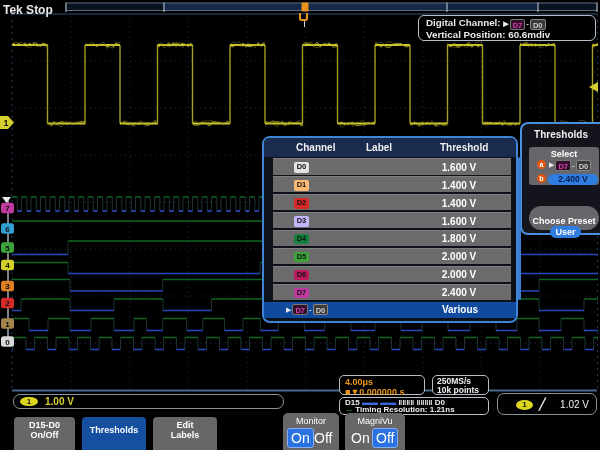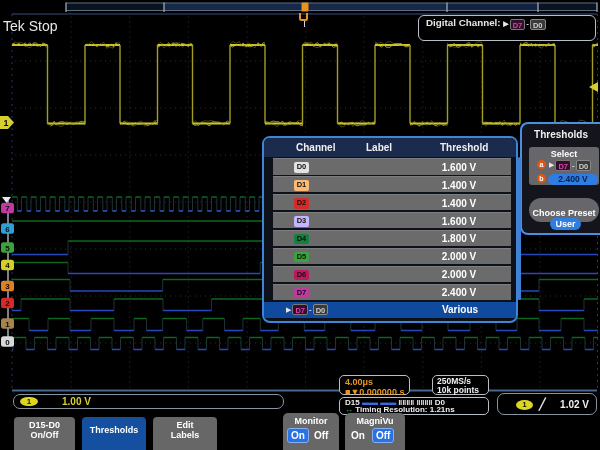--- a/index.html
+++ b/index.html
@@ -1,57 +1,57 @@
 <!DOCTYPE html>
 <html><head><meta charset="utf-8"><style>
 *{margin:0;padding:0;box-sizing:border-box;font-family:"Liberation Sans",sans-serif;}
 html,body{background:#000;}
 #scr{position:relative;width:600px;height:450px;background:#000;overflow:hidden;}
 .abs{position:absolute;}
-#tek{left:3px;top:18px;color:#e8e8e8;font-size:14px;font-weight:normal;}
+#tek{left:3px;top:3px;color:#e8e8e8;font-size:12px;font-weight:bold;}
 #dchbox{left:418px;top:15px;width:178px;height:26px;border:1.5px solid #b8bec6;border-radius:6px;background:#000;color:#e8e8e8;font-size:9.8px;font-weight:bold;padding:1px 0 0 7px;line-height:12px;}
 #popup{left:262px;top:136px;width:256px;height:187px;background:#0d1119;border:2.5px solid #3f85d6;border-radius:8px;padding-left:9px;}
 #phead{position:absolute;left:0px;top:0px;right:0px;height:18.5px;background:#1b2b4d;color:#f0f0f0;font-size:10px;font-weight:bold;border-radius:5px 5px 0 0;}
 #phead span{position:absolute;top:4px;}
 .trow{position:absolute;left:9px;width:238px;height:16.3px;background:#6b6b6b;border-top:1px solid #7e7e7e;}
 .chip{position:absolute;left:21px;top:3px;width:15px;height:10.5px;border-radius:2px;color:#111;font-size:7.5px;font-weight:bold;text-align:center;line-height:10.5px;}
 .tval{position:absolute;left:136px;top:2.5px;width:100px;text-align:center;color:#fff;font-size:10px;font-weight:bold;}
 #selrow{position:absolute;left:0px;right:0px;top:163.5px;height:16.5px;background:#104a9e;}
 #selrow .tval{position:absolute;left:146px;top:2.5px;width:100px;text-align:center;color:#fff;font-size:10px;font-weight:bold;}
 #selrow .gb{position:absolute;left:22px;top:2px;}
 #scrollbar{left:518px;top:157px;width:3px;height:143px;background:#3f7fd4;border-radius:2px;}
 #thpanel{left:520px;top:122px;width:80px;height:113px;background:#14141d;border:2.5px solid #4a90e2;border-right:none;border-radius:8px 0 0 8px;}
 #thpanel .title{position:absolute;top:5px;left:0;right:0;text-align:center;color:#f0f0f0;font-size:10px;font-weight:bold;}
 .gpanel{position:absolute;left:7px;right:1px;background:#67676b;border-radius:3px;color:#fff;}
 #selbox{top:23px;height:38px;}
 #selbox .lb{position:absolute;top:2px;left:0;right:0;text-align:center;font-size:9px;font-weight:bold;}
 .ab{position:absolute;left:8px;width:9px;height:9px;border-radius:50%;background:#e05510;color:#fff;font-size:7px;font-weight:bold;text-align:center;line-height:9px;}
 #bpill{position:absolute;left:19px;top:26.5px;width:50px;height:11px;border-radius:6px;background:#2f7de0;color:#0a1e4a;font-size:8.5px;font-weight:bold;text-align:center;line-height:11px;}
-#chbox{top:74px;height:24px;border-radius:12px;}
+#chbox{top:82px;height:24px;border-radius:12px;}
 #chbox .lb{position:absolute;top:10px;left:0;right:0;text-align:center;font-size:9px;font-weight:bold;}
 #userpill{position:absolute;left:21px;top:20px;width:31px;height:12px;border-radius:7px;background:#2f7de0;color:#fff;font-size:9px;font-weight:bold;text-align:center;line-height:12px;}
 .gb{display:inline-flex;align-items:center;height:12px;}
 .gflag{color:#e8e8e8;font-size:7px;margin-right:1px;}
 .gchip{height:11px;border-radius:2px;font-size:7.5px;font-weight:bold;padding:0 2px;line-height:11px;}
 .gm{background:#30102a;color:#e040b0;border:1px solid #777;}
 .gd{background:#3a3a3a;color:#cfcfcf;border:1px solid #888;}
 .gdash{color:#ddd;font-size:8px;margin:0 1px;font-weight:bold;}
 #ch1read{left:13px;top:393.5px;width:271px;height:15px;border:1px solid #8a949e;border-radius:7px;background:#000;}
 #ch1read .oval{position:absolute;left:6px;top:2px;width:18px;height:9.5px;background:#ddd620;border-radius:50%;color:#111;font-size:8px;font-weight:bold;text-align:center;line-height:9.5px;}
-#ch1read .v{position:absolute;left:31px;top:1.5px;color:#d6cf30;font-size:10px;font-weight:bold;margin-left:17px;}
+#ch1read .v{position:absolute;left:31px;top:1.5px;color:#d6cf30;font-size:10px;font-weight:bold;}
 #trigread{left:497px;top:393px;width:100px;height:22px;border:1px solid #8a949e;border-radius:7px;background:#000;}
 #trigread .oval{position:absolute;left:18px;top:5.5px;width:17px;height:10px;background:#ddd620;border-radius:50%;color:#111;font-size:8px;font-weight:bold;text-align:center;line-height:9.5px;}
 #trigread .slope{position:absolute;left:41px;top:3.5px;color:#e8e8e8;font-size:11px;font-weight:bold;}
-#trigread .v{position:absolute;right:7px;top:5px;color:#f0f0f0;font-size:10px;font-weight:bold;margin-left:20px;}
-#tbox1{left:339px;top:374.5px;width:71px;height:20px;border:1.5px solid #b8bec6;border-radius:5px;background:#000;color:#e8971e;font-size:9px;font-weight:bold;padding:0 0 0 5px;line-height:10px;}
+#trigread .v{position:absolute;right:7px;top:5px;color:#f0f0f0;font-size:10px;font-weight:normal;margin-left:20px;}
+#tbox1{left:339px;top:374.5px;width:86px;height:20px;border:1.5px solid #b8bec6;border-radius:5px;background:#000;color:#e8971e;font-size:9px;font-weight:bold;padding:0 0 0 5px;line-height:10px;}
 #tbox2{left:432px;top:374.5px;width:57px;height:20px;border:1.5px solid #b8bec6;border-radius:5px;background:#000;color:#f0f0f0;font-size:8.5px;font-weight:bold;padding:0 0 0 4px;line-height:9.5px;}
 #tbox3{left:339px;top:396.5px;width:150px;height:18px;border:1.5px solid #b8bec6;border-radius:5px;background:#000;color:#f0f0f0;font-size:8px;font-weight:bold;padding:0 0 0 5px;line-height:7.8px;}
 .btn{position:absolute;top:417px;height:36px;background:#676767;border-radius:4px;color:#fff;font-size:9px;font-weight:bold;text-align:center;}
-.menu{position:absolute;top:413px;bottom:0;background:#676767;border-radius:5px 5px 0 0;color:#fff;font-size:9px;font-weight:bold;text-align:center;}
-.opt{position:absolute;top:15px;font-size:10px;}
+.menu{position:absolute;top:413px;bottom:0;background:#676767;border-radius:5px 5px 0 0;color:#fff;font-size:9px;font-weight:normal;text-align:center;}
+.opt{position:absolute;top:15px;font-size:14px;}
 .optsel{background:#2a72e2;border:1px solid #86aef0;border-radius:3px;padding:1px 3px;}
 </style></head>
 <body>
 <div id="scr">
 <svg width="600" height="450" viewBox="0 0 600 450">
       <path d="M70.6 17.0h1.2M70.6 22.0h1.2M70.6 27.0h1.2M70.6 32.0h1.2M70.6 37.0h1.2M70.6 42.0h1.2M70.6 47.0h1.2M70.6 52.0h1.2M70.6 57.0h1.2M70.6 62.0h1.2M70.6 67.0h1.2M70.6 72.0h1.2M70.6 77.0h1.2M70.6 82.0h1.2M70.6 87.0h1.2M70.6 92.0h1.2M70.6 97.0h1.2M70.6 102.0h1.2M70.6 107.0h1.2M70.6 112.0h1.2M70.6 117.0h1.2M70.6 122.0h1.2M70.6 127.0h1.2M70.6 132.0h1.2M70.6 137.0h1.2M70.6 142.0h1.2M70.6 147.0h1.2M70.6 152.0h1.2M70.6 157.0h1.2M70.6 162.0h1.2M70.6 167.0h1.2M70.6 172.0h1.2M70.6 177.0h1.2M70.6 182.0h1.2M70.6 187.0h1.2M70.6 192.0h1.2M70.6 197.0h1.2M70.6 202.0h1.2M70.6 207.0h1.2M70.6 212.0h1.2M70.6 217.0h1.2M70.6 222.0h1.2M70.6 227.0h1.2M70.6 232.0h1.2M70.6 237.0h1.2M70.6 242.0h1.2M70.6 247.0h1.2M70.6 252.0h1.2M70.6 257.0h1.2M70.6 262.0h1.2M70.6 267.0h1.2M70.6 272.0h1.2M70.6 277.0h1.2M70.6 282.0h1.2M70.6 287.0h1.2M70.6 292.0h1.2M70.6 297.0h1.2M70.6 302.0h1.2M70.6 307.0h1.2M70.6 312.0h1.2M70.6 317.0h1.2M70.6 322.0h1.2M70.6 327.0h1.2M70.6 332.0h1.2M70.6 337.0h1.2M70.6 342.0h1.2M70.6 347.0h1.2M70.6 352.0h1.2M70.6 357.0h1.2M70.6 362.0h1.2M70.6 367.0h1.2M70.6 372.0h1.2M70.6 377.0h1.2M70.6 382.0h1.2M70.6 387.0h1.2M129.2 17.0h1.2M129.2 22.0h1.2M129.2 27.0h1.2M129.2 32.0h1.2M129.2 37.0h1.2M129.2 42.0h1.2M129.2 47.0h1.2M129.2 52.0h1.2M129.2 57.0h1.2M129.2 62.0h1.2M129.2 67.0h1.2M129.2 72.0h1.2M129.2 77.0h1.2M129.2 82.0h1.2M129.2 87.0h1.2M129.2 92.0h1.2M129.2 97.0h1.2M129.2 102.0h1.2M129.2 107.0h1.2M129.2 112.0h1.2M129.2 117.0h1.2M129.2 122.0h1.2M129.2 127.0h1.2M129.2 132.0h1.2M129.2 137.0h1.2M129.2 142.0h1.2M129.2 147.0h1.2M129.2 152.0h1.2M129.2 157.0h1.2M129.2 162.0h1.2M129.2 167.0h1.2M129.2 172.0h1.2M129.2 177.0h1.2M129.2 182.0h1.2M129.2 187.0h1.2M129.2 192.0h1.2M129.2 197.0h1.2M129.2 202.0h1.2M129.2 207.0h1.2M129.2 212.0h1.2M129.2 217.0h1.2M129.2 222.0h1.2M129.2 227.0h1.2M129.2 232.0h1.2M129.2 237.0h1.2M129.2 242.0h1.2M129.2 247.0h1.2M129.2 252.0h1.2M129.2 257.0h1.2M129.2 262.0h1.2M129.2 267.0h1.2M129.2 272.0h1.2M129.2 277.0h1.2M129.2 282.0h1.2M129.2 287.0h1.2M129.2 292.0h1.2M129.2 297.0h1.2M129.2 302.0h1.2M129.2 307.0h1.2M129.2 312.0h1.2M129.2 317.0h1.2M129.2 322.0h1.2M129.2 327.0h1.2M129.2 332.0h1.2M129.2 337.0h1.2M129.2 342.0h1.2M129.2 347.0h1.2M129.2 352.0h1.2M129.2 357.0h1.2M129.2 362.0h1.2M129.2 367.0h1.2M129.2 372.0h1.2M129.2 377.0h1.2M129.2 382.0h1.2M129.2 387.0h1.2M187.8 17.0h1.2M187.8 22.0h1.2M187.8 27.0h1.2M187.8 32.0h1.2M187.8 37.0h1.2M187.8 42.0h1.2M187.8 47.0h1.2M187.8 52.0h1.2M187.8 57.0h1.2M187.8 62.0h1.2M187.8 67.0h1.2M187.8 72.0h1.2M187.8 77.0h1.2M187.8 82.0h1.2M187.8 87.0h1.2M187.8 92.0h1.2M187.8 97.0h1.2M187.8 102.0h1.2M187.8 107.0h1.2M187.8 112.0h1.2M187.8 117.0h1.2M187.8 122.0h1.2M187.8 127.0h1.2M187.8 132.0h1.2M187.8 137.0h1.2M187.8 142.0h1.2M187.8 147.0h1.2M187.8 152.0h1.2M187.8 157.0h1.2M187.8 162.0h1.2M187.8 167.0h1.2M187.8 172.0h1.2M187.8 177.0h1.2M187.8 182.0h1.2M187.8 187.0h1.2M187.8 192.0h1.2M187.8 197.0h1.2M187.8 202.0h1.2M187.8 207.0h1.2M187.8 212.0h1.2M187.8 217.0h1.2M187.8 222.0h1.2M187.8 227.0h1.2M187.8 232.0h1.2M187.8 237.0h1.2M187.8 242.0h1.2M187.8 247.0h1.2M187.8 252.0h1.2M187.8 257.0h1.2M187.8 262.0h1.2M187.8 267.0h1.2M187.8 272.0h1.2M187.8 277.0h1.2M187.8 282.0h1.2M187.8 287.0h1.2M187.8 292.0h1.2M187.8 297.0h1.2M187.8 302.0h1.2M187.8 307.0h1.2M187.8 312.0h1.2M187.8 317.0h1.2M187.8 322.0h1.2M187.8 327.0h1.2M187.8 332.0h1.2M187.8 337.0h1.2M187.8 342.0h1.2M187.8 347.0h1.2M187.8 352.0h1.2M187.8 357.0h1.2M187.8 362.0h1.2M187.8 367.0h1.2M187.8 372.0h1.2M187.8 377.0h1.2M187.8 382.0h1.2M187.8 387.0h1.2M246.4 17.0h1.2M246.4 22.0h1.2M246.4 27.0h1.2M246.4 32.0h1.2M246.4 37.0h1.2M246.4 42.0h1.2M246.4 47.0h1.2M246.4 52.0h1.2M246.4 57.0h1.2M246.4 62.0h1.2M246.4 67.0h1.2M246.4 72.0h1.2M246.4 77.0h1.2M246.4 82.0h1.2M246.4 87.0h1.2M246.4 92.0h1.2M246.4 97.0h1.2M246.4 102.0h1.2M246.4 107.0h1.2M246.4 112.0h1.2M246.4 117.0h1.2M246.4 122.0h1.2M246.4 127.0h1.2M246.4 132.0h1.2M246.4 137.0h1.2M246.4 142.0h1.2M246.4 147.0h1.2M246.4 152.0h1.2M246.4 157.0h1.2M246.4 162.0h1.2M246.4 167.0h1.2M246.4 172.0h1.2M246.4 177.0h1.2M246.4 182.0h1.2M246.4 187.0h1.2M246.4 192.0h1.2M246.4 197.0h1.2M246.4 202.0h1.2M246.4 207.0h1.2M246.4 212.0h1.2M246.4 217.0h1.2M246.4 222.0h1.2M246.4 227.0h1.2M246.4 232.0h1.2M246.4 237.0h1.2M246.4 242.0h1.2M246.4 247.0h1.2M246.4 252.0h1.2M246.4 257.0h1.2M246.4 262.0h1.2M246.4 267.0h1.2M246.4 272.0h1.2M246.4 277.0h1.2M246.4 282.0h1.2M246.4 287.0h1.2M246.4 292.0h1.2M246.4 297.0h1.2M246.4 302.0h1.2M246.4 307.0h1.2M246.4 312.0h1.2M246.4 317.0h1.2M246.4 322.0h1.2M246.4 327.0h1.2M246.4 332.0h1.2M246.4 337.0h1.2M246.4 342.0h1.2M246.4 347.0h1.2M246.4 352.0h1.2M246.4 357.0h1.2M246.4 362.0h1.2M246.4 367.0h1.2M246.4 372.0h1.2M246.4 377.0h1.2M246.4 382.0h1.2M246.4 387.0h1.2M305.0 17.0h1.2M305.0 22.0h1.2M305.0 27.0h1.2M305.0 32.0h1.2M305.0 37.0h1.2M305.0 42.0h1.2M305.0 47.0h1.2M305.0 52.0h1.2M305.0 57.0h1.2M305.0 62.0h1.2M305.0 67.0h1.2M305.0 72.0h1.2M305.0 77.0h1.2M305.0 82.0h1.2M305.0 87.0h1.2M305.0 92.0h1.2M305.0 97.0h1.2M305.0 102.0h1.2M305.0 107.0h1.2M305.0 112.0h1.2M305.0 117.0h1.2M305.0 122.0h1.2M305.0 127.0h1.2M305.0 132.0h1.2M305.0 137.0h1.2M305.0 142.0h1.2M305.0 147.0h1.2M305.0 152.0h1.2M305.0 157.0h1.2M305.0 162.0h1.2M305.0 167.0h1.2M305.0 172.0h1.2M305.0 177.0h1.2M305.0 182.0h1.2M305.0 187.0h1.2M305.0 192.0h1.2M305.0 197.0h1.2M305.0 202.0h1.2M305.0 207.0h1.2M305.0 212.0h1.2M305.0 217.0h1.2M305.0 222.0h1.2M305.0 227.0h1.2M305.0 232.0h1.2M305.0 237.0h1.2M305.0 242.0h1.2M305.0 247.0h1.2M305.0 252.0h1.2M305.0 257.0h1.2M305.0 262.0h1.2M305.0 267.0h1.2M305.0 272.0h1.2M305.0 277.0h1.2M305.0 282.0h1.2M305.0 287.0h1.2M305.0 292.0h1.2M305.0 297.0h1.2M305.0 302.0h1.2M305.0 307.0h1.2M305.0 312.0h1.2M305.0 317.0h1.2M305.0 322.0h1.2M305.0 327.0h1.2M305.0 332.0h1.2M305.0 337.0h1.2M305.0 342.0h1.2M305.0 347.0h1.2M305.0 352.0h1.2M305.0 357.0h1.2M305.0 362.0h1.2M305.0 367.0h1.2M305.0 372.0h1.2M305.0 377.0h1.2M305.0 382.0h1.2M305.0 387.0h1.2M363.6 17.0h1.2M363.6 22.0h1.2M363.6 27.0h1.2M363.6 32.0h1.2M363.6 37.0h1.2M363.6 42.0h1.2M363.6 47.0h1.2M363.6 52.0h1.2M363.6 57.0h1.2M363.6 62.0h1.2M363.6 67.0h1.2M363.6 72.0h1.2M363.6 77.0h1.2M363.6 82.0h1.2M363.6 87.0h1.2M363.6 92.0h1.2M363.6 97.0h1.2M363.6 102.0h1.2M363.6 107.0h1.2M363.6 112.0h1.2M363.6 117.0h1.2M363.6 122.0h1.2M363.6 127.0h1.2M363.6 132.0h1.2M363.6 137.0h1.2M363.6 142.0h1.2M363.6 147.0h1.2M363.6 152.0h1.2M363.6 157.0h1.2M363.6 162.0h1.2M363.6 167.0h1.2M363.6 172.0h1.2M363.6 177.0h1.2M363.6 182.0h1.2M363.6 187.0h1.2M363.6 192.0h1.2M363.6 197.0h1.2M363.6 202.0h1.2M363.6 207.0h1.2M363.6 212.0h1.2M363.6 217.0h1.2M363.6 222.0h1.2M363.6 227.0h1.2M363.6 232.0h1.2M363.6 237.0h1.2M363.6 242.0h1.2M363.6 247.0h1.2M363.6 252.0h1.2M363.6 257.0h1.2M363.6 262.0h1.2M363.6 267.0h1.2M363.6 272.0h1.2M363.6 277.0h1.2M363.6 282.0h1.2M363.6 287.0h1.2M363.6 292.0h1.2M363.6 297.0h1.2M363.6 302.0h1.2M363.6 307.0h1.2M363.6 312.0h1.2M363.6 317.0h1.2M363.6 322.0h1.2M363.6 327.0h1.2M363.6 332.0h1.2M363.6 337.0h1.2M363.6 342.0h1.2M363.6 347.0h1.2M363.6 352.0h1.2M363.6 357.0h1.2M363.6 362.0h1.2M363.6 367.0h1.2M363.6 372.0h1.2M363.6 377.0h1.2M363.6 382.0h1.2M363.6 387.0h1.2M422.2 17.0h1.2M422.2 22.0h1.2M422.2 27.0h1.2M422.2 32.0h1.2M422.2 37.0h1.2M422.2 42.0h1.2M422.2 47.0h1.2M422.2 52.0h1.2M422.2 57.0h1.2M422.2 62.0h1.2M422.2 67.0h1.2M422.2 72.0h1.2M422.2 77.0h1.2M422.2 82.0h1.2M422.2 87.0h1.2M422.2 92.0h1.2M422.2 97.0h1.2M422.2 102.0h1.2M422.2 107.0h1.2M422.2 112.0h1.2M422.2 117.0h1.2M422.2 122.0h1.2M422.2 127.0h1.2M422.2 132.0h1.2M422.2 137.0h1.2M422.2 142.0h1.2M422.2 147.0h1.2M422.2 152.0h1.2M422.2 157.0h1.2M422.2 162.0h1.2M422.2 167.0h1.2M422.2 172.0h1.2M422.2 177.0h1.2M422.2 182.0h1.2M422.2 187.0h1.2M422.2 192.0h1.2M422.2 197.0h1.2M422.2 202.0h1.2M422.2 207.0h1.2M422.2 212.0h1.2M422.2 217.0h1.2M422.2 222.0h1.2M422.2 227.0h1.2M422.2 232.0h1.2M422.2 237.0h1.2M422.2 242.0h1.2M422.2 247.0h1.2M422.2 252.0h1.2M422.2 257.0h1.2M422.2 262.0h1.2M422.2 267.0h1.2M422.2 272.0h1.2M422.2 277.0h1.2M422.2 282.0h1.2M422.2 287.0h1.2M422.2 292.0h1.2M422.2 297.0h1.2M422.2 302.0h1.2M422.2 307.0h1.2M422.2 312.0h1.2M422.2 317.0h1.2M422.2 322.0h1.2M422.2 327.0h1.2M422.2 332.0h1.2M422.2 337.0h1.2M422.2 342.0h1.2M422.2 347.0h1.2M422.2 352.0h1.2M422.2 357.0h1.2M422.2 362.0h1.2M422.2 367.0h1.2M422.2 372.0h1.2M422.2 377.0h1.2M422.2 382.0h1.2M422.2 387.0h1.2M480.8 17.0h1.2M480.8 22.0h1.2M480.8 27.0h1.2M480.8 32.0h1.2M480.8 37.0h1.2M480.8 42.0h1.2M480.8 47.0h1.2M480.8 52.0h1.2M480.8 57.0h1.2M480.8 62.0h1.2M480.8 67.0h1.2M480.8 72.0h1.2M480.8 77.0h1.2M480.8 82.0h1.2M480.8 87.0h1.2M480.8 92.0h1.2M480.8 97.0h1.2M480.8 102.0h1.2M480.8 107.0h1.2M480.8 112.0h1.2M480.8 117.0h1.2M480.8 122.0h1.2M480.8 127.0h1.2M480.8 132.0h1.2M480.8 137.0h1.2M480.8 142.0h1.2M480.8 147.0h1.2M480.8 152.0h1.2M480.8 157.0h1.2M480.8 162.0h1.2M480.8 167.0h1.2M480.8 172.0h1.2M480.8 177.0h1.2M480.8 182.0h1.2M480.8 187.0h1.2M480.8 192.0h1.2M480.8 197.0h1.2M480.8 202.0h1.2M480.8 207.0h1.2M480.8 212.0h1.2M480.8 217.0h1.2M480.8 222.0h1.2M480.8 227.0h1.2M480.8 232.0h1.2M480.8 237.0h1.2M480.8 242.0h1.2M480.8 247.0h1.2M480.8 252.0h1.2M480.8 257.0h1.2M480.8 262.0h1.2M480.8 267.0h1.2M480.8 272.0h1.2M480.8 277.0h1.2M480.8 282.0h1.2M480.8 287.0h1.2M480.8 292.0h1.2M480.8 297.0h1.2M480.8 302.0h1.2M480.8 307.0h1.2M480.8 312.0h1.2M480.8 317.0h1.2M480.8 322.0h1.2M480.8 327.0h1.2M480.8 332.0h1.2M480.8 337.0h1.2M480.8 342.0h1.2M480.8 347.0h1.2M480.8 352.0h1.2M480.8 357.0h1.2M480.8 362.0h1.2M480.8 367.0h1.2M480.8 372.0h1.2M480.8 377.0h1.2M480.8 382.0h1.2M480.8 387.0h1.2M539.4 17.0h1.2M539.4 22.0h1.2M539.4 27.0h1.2M539.4 32.0h1.2M539.4 37.0h1.2M539.4 42.0h1.2M539.4 47.0h1.2M539.4 52.0h1.2M539.4 57.0h1.2M539.4 62.0h1.2M539.4 67.0h1.2M539.4 72.0h1.2M539.4 77.0h1.2M539.4 82.0h1.2M539.4 87.0h1.2M539.4 92.0h1.2M539.4 97.0h1.2M539.4 102.0h1.2M539.4 107.0h1.2M539.4 112.0h1.2M539.4 117.0h1.2M539.4 122.0h1.2M539.4 127.0h1.2M539.4 132.0h1.2M539.4 137.0h1.2M539.4 142.0h1.2M539.4 147.0h1.2M539.4 152.0h1.2M539.4 157.0h1.2M539.4 162.0h1.2M539.4 167.0h1.2M539.4 172.0h1.2M539.4 177.0h1.2M539.4 182.0h1.2M539.4 187.0h1.2M539.4 192.0h1.2M539.4 197.0h1.2M539.4 202.0h1.2M539.4 207.0h1.2M539.4 212.0h1.2M539.4 217.0h1.2M539.4 222.0h1.2M539.4 227.0h1.2M539.4 232.0h1.2M539.4 237.0h1.2M539.4 242.0h1.2M539.4 247.0h1.2M539.4 252.0h1.2M539.4 257.0h1.2M539.4 262.0h1.2M539.4 267.0h1.2M539.4 272.0h1.2M539.4 277.0h1.2M539.4 282.0h1.2M539.4 287.0h1.2M539.4 292.0h1.2M539.4 297.0h1.2M539.4 302.0h1.2M539.4 307.0h1.2M539.4 312.0h1.2M539.4 317.0h1.2M539.4 322.0h1.2M539.4 327.0h1.2M539.4 332.0h1.2M539.4 337.0h1.2M539.4 342.0h1.2M539.4 347.0h1.2M539.4 352.0h1.2M539.4 357.0h1.2M539.4 362.0h1.2M539.4 367.0h1.2M539.4 372.0h1.2M539.4 377.0h1.2M539.4 382.0h1.2M539.4 387.0h1.2M15.0 61h1.2M20.0 61h1.2M25.0 61h1.2M30.0 61h1.2M35.0 61h1.2M40.0 61h1.2M45.0 61h1.2M50.0 61h1.2M55.0 61h1.2M60.0 61h1.2M65.0 61h1.2M70.0 61h1.2M75.0 61h1.2M80.0 61h1.2M85.0 61h1.2M90.0 61h1.2M95.0 61h1.2M100.0 61h1.2M105.0 61h1.2M110.0 61h1.2M115.0 61h1.2M120.0 61h1.2M125.0 61h1.2M130.0 61h1.2M135.0 61h1.2M140.0 61h1.2M145.0 61h1.2M150.0 61h1.2M155.0 61h1.2M160.0 61h1.2M165.0 61h1.2M170.0 61h1.2M175.0 61h1.2M180.0 61h1.2M185.0 61h1.2M190.0 61h1.2M195.0 61h1.2M200.0 61h1.2M205.0 61h1.2M210.0 61h1.2M215.0 61h1.2M220.0 61h1.2M225.0 61h1.2M230.0 61h1.2M235.0 61h1.2M240.0 61h1.2M245.0 61h1.2M250.0 61h1.2M255.0 61h1.2M260.0 61h1.2M265.0 61h1.2M270.0 61h1.2M275.0 61h1.2M280.0 61h1.2M285.0 61h1.2M290.0 61h1.2M295.0 61h1.2M300.0 61h1.2M305.0 61h1.2M310.0 61h1.2M315.0 61h1.2M320.0 61h1.2M325.0 61h1.2M330.0 61h1.2M335.0 61h1.2M340.0 61h1.2M345.0 61h1.2M350.0 61h1.2M355.0 61h1.2M360.0 61h1.2M365.0 61h1.2M370.0 61h1.2M375.0 61h1.2M380.0 61h1.2M385.0 61h1.2M390.0 61h1.2M395.0 61h1.2M400.0 61h1.2M405.0 61h1.2M410.0 61h1.2M415.0 61h1.2M420.0 61h1.2M425.0 61h1.2M430.0 61h1.2M435.0 61h1.2M440.0 61h1.2M445.0 61h1.2M450.0 61h1.2M455.0 61h1.2M460.0 61h1.2M465.0 61h1.2M470.0 61h1.2M475.0 61h1.2M480.0 61h1.2M485.0 61h1.2M490.0 61h1.2M495.0 61h1.2M500.0 61h1.2M505.0 61h1.2M510.0 61h1.2M515.0 61h1.2M520.0 61h1.2M525.0 61h1.2M530.0 61h1.2M535.0 61h1.2M540.0 61h1.2M545.0 61h1.2M550.0 61h1.2M555.0 61h1.2M560.0 61h1.2M565.0 61h1.2M570.0 61h1.2M575.0 61h1.2M580.0 61h1.2M585.0 61h1.2M590.0 61h1.2M595.0 61h1.2M15.0 108h1.2M20.0 108h1.2M25.0 108h1.2M30.0 108h1.2M35.0 108h1.2M40.0 108h1.2M45.0 108h1.2M50.0 108h1.2M55.0 108h1.2M60.0 108h1.2M65.0 108h1.2M70.0 108h1.2M75.0 108h1.2M80.0 108h1.2M85.0 108h1.2M90.0 108h1.2M95.0 108h1.2M100.0 108h1.2M105.0 108h1.2M110.0 108h1.2M115.0 108h1.2M120.0 108h1.2M125.0 108h1.2M130.0 108h1.2M135.0 108h1.2M140.0 108h1.2M145.0 108h1.2M150.0 108h1.2M155.0 108h1.2M160.0 108h1.2M165.0 108h1.2M170.0 108h1.2M175.0 108h1.2M180.0 108h1.2M185.0 108h1.2M190.0 108h1.2M195.0 108h1.2M200.0 108h1.2M205.0 108h1.2M210.0 108h1.2M215.0 108h1.2M220.0 108h1.2M225.0 108h1.2M230.0 108h1.2M235.0 108h1.2M240.0 108h1.2M245.0 108h1.2M250.0 108h1.2M255.0 108h1.2M260.0 108h1.2M265.0 108h1.2M270.0 108h1.2M275.0 108h1.2M280.0 108h1.2M285.0 108h1.2M290.0 108h1.2M295.0 108h1.2M300.0 108h1.2M305.0 108h1.2M310.0 108h1.2M315.0 108h1.2M320.0 108h1.2M325.0 108h1.2M330.0 108h1.2M335.0 108h1.2M340.0 108h1.2M345.0 108h1.2M350.0 108h1.2M355.0 108h1.2M360.0 108h1.2M365.0 108h1.2M370.0 108h1.2M375.0 108h1.2M380.0 108h1.2M385.0 108h1.2M390.0 108h1.2M395.0 108h1.2M400.0 108h1.2M405.0 108h1.2M410.0 108h1.2M415.0 108h1.2M420.0 108h1.2M425.0 108h1.2M430.0 108h1.2M435.0 108h1.2M440.0 108h1.2M445.0 108h1.2M450.0 108h1.2M455.0 108h1.2M460.0 108h1.2M465.0 108h1.2M470.0 108h1.2M475.0 108h1.2M480.0 108h1.2M485.0 108h1.2M490.0 108h1.2M495.0 108h1.2M500.0 108h1.2M505.0 108h1.2M510.0 108h1.2M515.0 108h1.2M520.0 108h1.2M525.0 108h1.2M530.0 108h1.2M535.0 108h1.2M540.0 108h1.2M545.0 108h1.2M550.0 108h1.2M555.0 108h1.2M560.0 108h1.2M565.0 108h1.2M570.0 108h1.2M575.0 108h1.2M580.0 108h1.2M585.0 108h1.2M590.0 108h1.2M595.0 108h1.2M15.0 155h1.2M20.0 155h1.2M25.0 155h1.2M30.0 155h1.2M35.0 155h1.2M40.0 155h1.2M45.0 155h1.2M50.0 155h1.2M55.0 155h1.2M60.0 155h1.2M65.0 155h1.2M70.0 155h1.2M75.0 155h1.2M80.0 155h1.2M85.0 155h1.2M90.0 155h1.2M95.0 155h1.2M100.0 155h1.2M105.0 155h1.2M110.0 155h1.2M115.0 155h1.2M120.0 155h1.2M125.0 155h1.2M130.0 155h1.2M135.0 155h1.2M140.0 155h1.2M145.0 155h1.2M150.0 155h1.2M155.0 155h1.2M160.0 155h1.2M165.0 155h1.2M170.0 155h1.2M175.0 155h1.2M180.0 155h1.2M185.0 155h1.2M190.0 155h1.2M195.0 155h1.2M200.0 155h1.2M205.0 155h1.2M210.0 155h1.2M215.0 155h1.2M220.0 155h1.2M225.0 155h1.2M230.0 155h1.2M235.0 155h1.2M240.0 155h1.2M245.0 155h1.2M250.0 155h1.2M255.0 155h1.2M260.0 155h1.2M265.0 155h1.2M270.0 155h1.2M275.0 155h1.2M280.0 155h1.2M285.0 155h1.2M290.0 155h1.2M295.0 155h1.2M300.0 155h1.2M305.0 155h1.2M310.0 155h1.2M315.0 155h1.2M320.0 155h1.2M325.0 155h1.2M330.0 155h1.2M335.0 155h1.2M340.0 155h1.2M345.0 155h1.2M350.0 155h1.2M355.0 155h1.2M360.0 155h1.2M365.0 155h1.2M370.0 155h1.2M375.0 155h1.2M380.0 155h1.2M385.0 155h1.2M390.0 155h1.2M395.0 155h1.2M400.0 155h1.2M405.0 155h1.2M410.0 155h1.2M415.0 155h1.2M420.0 155h1.2M425.0 155h1.2M430.0 155h1.2M435.0 155h1.2M440.0 155h1.2M445.0 155h1.2M450.0 155h1.2M455.0 155h1.2M460.0 155h1.2M465.0 155h1.2M470.0 155h1.2M475.0 155h1.2M480.0 155h1.2M485.0 155h1.2M490.0 155h1.2M495.0 155h1.2M500.0 155h1.2M505.0 155h1.2M510.0 155h1.2M515.0 155h1.2M520.0 155h1.2M525.0 155h1.2M530.0 155h1.2M535.0 155h1.2M540.0 155h1.2M545.0 155h1.2M550.0 155h1.2M555.0 155h1.2M560.0 155h1.2M565.0 155h1.2M570.0 155h1.2M575.0 155h1.2M580.0 155h1.2M585.0 155h1.2M590.0 155h1.2M595.0 155h1.2M15.0 202h1.2M20.0 202h1.2M25.0 202h1.2M30.0 202h1.2M35.0 202h1.2M40.0 202h1.2M45.0 202h1.2M50.0 202h1.2M55.0 202h1.2M60.0 202h1.2M65.0 202h1.2M70.0 202h1.2M75.0 202h1.2M80.0 202h1.2M85.0 202h1.2M90.0 202h1.2M95.0 202h1.2M100.0 202h1.2M105.0 202h1.2M110.0 202h1.2M115.0 202h1.2M120.0 202h1.2M125.0 202h1.2M130.0 202h1.2M135.0 202h1.2M140.0 202h1.2M145.0 202h1.2M150.0 202h1.2M155.0 202h1.2M160.0 202h1.2M165.0 202h1.2M170.0 202h1.2M175.0 202h1.2M180.0 202h1.2M185.0 202h1.2M190.0 202h1.2M195.0 202h1.2M200.0 202h1.2M205.0 202h1.2M210.0 202h1.2M215.0 202h1.2M220.0 202h1.2M225.0 202h1.2M230.0 202h1.2M235.0 202h1.2M240.0 202h1.2M245.0 202h1.2M250.0 202h1.2M255.0 202h1.2M260.0 202h1.2M265.0 202h1.2M270.0 202h1.2M275.0 202h1.2M280.0 202h1.2M285.0 202h1.2M290.0 202h1.2M295.0 202h1.2M300.0 202h1.2M305.0 202h1.2M310.0 202h1.2M315.0 202h1.2M320.0 202h1.2M325.0 202h1.2M330.0 202h1.2M335.0 202h1.2M340.0 202h1.2M345.0 202h1.2M350.0 202h1.2M355.0 202h1.2M360.0 202h1.2M365.0 202h1.2M370.0 202h1.2M375.0 202h1.2M380.0 202h1.2M385.0 202h1.2M390.0 202h1.2M395.0 202h1.2M400.0 202h1.2M405.0 202h1.2M410.0 202h1.2M415.0 202h1.2M420.0 202h1.2M425.0 202h1.2M430.0 202h1.2M435.0 202h1.2M440.0 202h1.2M445.0 202h1.2M450.0 202h1.2M455.0 202h1.2M460.0 202h1.2M465.0 202h1.2M470.0 202h1.2M475.0 202h1.2M480.0 202h1.2M485.0 202h1.2M490.0 202h1.2M495.0 202h1.2M500.0 202h1.2M505.0 202h1.2M510.0 202h1.2M515.0 202h1.2M520.0 202h1.2M525.0 202h1.2M530.0 202h1.2M535.0 202h1.2M540.0 202h1.2M545.0 202h1.2M550.0 202h1.2M555.0 202h1.2M560.0 202h1.2M565.0 202h1.2M570.0 202h1.2M575.0 202h1.2M580.0 202h1.2M585.0 202h1.2M590.0 202h1.2M595.0 202h1.2M15.0 249h1.2M20.0 249h1.2M25.0 249h1.2M30.0 249h1.2M35.0 249h1.2M40.0 249h1.2M45.0 249h1.2M50.0 249h1.2M55.0 249h1.2M60.0 249h1.2M65.0 249h1.2M70.0 249h1.2M75.0 249h1.2M80.0 249h1.2M85.0 249h1.2M90.0 249h1.2M95.0 249h1.2M100.0 249h1.2M105.0 249h1.2M110.0 249h1.2M115.0 249h1.2M120.0 249h1.2M125.0 249h1.2M130.0 249h1.2M135.0 249h1.2M140.0 249h1.2M145.0 249h1.2M150.0 249h1.2M155.0 249h1.2M160.0 249h1.2M165.0 249h1.2M170.0 249h1.2M175.0 249h1.2M180.0 249h1.2M185.0 249h1.2M190.0 249h1.2M195.0 249h1.2M200.0 249h1.2M205.0 249h1.2M210.0 249h1.2M215.0 249h1.2M220.0 249h1.2M225.0 249h1.2M230.0 249h1.2M235.0 249h1.2M240.0 249h1.2M245.0 249h1.2M250.0 249h1.2M255.0 249h1.2M260.0 249h1.2M265.0 249h1.2M270.0 249h1.2M275.0 249h1.2M280.0 249h1.2M285.0 249h1.2M290.0 249h1.2M295.0 249h1.2M300.0 249h1.2M305.0 249h1.2M310.0 249h1.2M315.0 249h1.2M320.0 249h1.2M325.0 249h1.2M330.0 249h1.2M335.0 249h1.2M340.0 249h1.2M345.0 249h1.2M350.0 249h1.2M355.0 249h1.2M360.0 249h1.2M365.0 249h1.2M370.0 249h1.2M375.0 249h1.2M380.0 249h1.2M385.0 249h1.2M390.0 249h1.2M395.0 249h1.2M400.0 249h1.2M405.0 249h1.2M410.0 249h1.2M415.0 249h1.2M420.0 249h1.2M425.0 249h1.2M430.0 249h1.2M435.0 249h1.2M440.0 249h1.2M445.0 249h1.2M450.0 249h1.2M455.0 249h1.2M460.0 249h1.2M465.0 249h1.2M470.0 249h1.2M475.0 249h1.2M480.0 249h1.2M485.0 249h1.2M490.0 249h1.2M495.0 249h1.2M500.0 249h1.2M505.0 249h1.2M510.0 249h1.2M515.0 249h1.2M520.0 249h1.2M525.0 249h1.2M530.0 249h1.2M535.0 249h1.2M540.0 249h1.2M545.0 249h1.2M550.0 249h1.2M555.0 249h1.2M560.0 249h1.2M565.0 249h1.2M570.0 249h1.2M575.0 249h1.2M580.0 249h1.2M585.0 249h1.2M590.0 249h1.2M595.0 249h1.2M15.0 296h1.2M20.0 296h1.2M25.0 296h1.2M30.0 296h1.2M35.0 296h1.2M40.0 296h1.2M45.0 296h1.2M50.0 296h1.2M55.0 296h1.2M60.0 296h1.2M65.0 296h1.2M70.0 296h1.2M75.0 296h1.2M80.0 296h1.2M85.0 296h1.2M90.0 296h1.2M95.0 296h1.2M100.0 296h1.2M105.0 296h1.2M110.0 296h1.2M115.0 296h1.2M120.0 296h1.2M125.0 296h1.2M130.0 296h1.2M135.0 296h1.2M140.0 296h1.2M145.0 296h1.2M150.0 296h1.2M155.0 296h1.2M160.0 296h1.2M165.0 296h1.2M170.0 296h1.2M175.0 296h1.2M180.0 296h1.2M185.0 296h1.2M190.0 296h1.2M195.0 296h1.2M200.0 296h1.2M205.0 296h1.2M210.0 296h1.2M215.0 296h1.2M220.0 296h1.2M225.0 296h1.2M230.0 296h1.2M235.0 296h1.2M240.0 296h1.2M245.0 296h1.2M250.0 296h1.2M255.0 296h1.2M260.0 296h1.2M265.0 296h1.2M270.0 296h1.2M275.0 296h1.2M280.0 296h1.2M285.0 296h1.2M290.0 296h1.2M295.0 296h1.2M300.0 296h1.2M305.0 296h1.2M310.0 296h1.2M315.0 296h1.2M320.0 296h1.2M325.0 296h1.2M330.0 296h1.2M335.0 296h1.2M340.0 296h1.2M345.0 296h1.2M350.0 296h1.2M355.0 296h1.2M360.0 296h1.2M365.0 296h1.2M370.0 296h1.2M375.0 296h1.2M380.0 296h1.2M385.0 296h1.2M390.0 296h1.2M395.0 296h1.2M400.0 296h1.2M405.0 296h1.2M410.0 296h1.2M415.0 296h1.2M420.0 296h1.2M425.0 296h1.2M430.0 296h1.2M435.0 296h1.2M440.0 296h1.2M445.0 296h1.2M450.0 296h1.2M455.0 296h1.2M460.0 296h1.2M465.0 296h1.2M470.0 296h1.2M475.0 296h1.2M480.0 296h1.2M485.0 296h1.2M490.0 296h1.2M495.0 296h1.2M500.0 296h1.2M505.0 296h1.2M510.0 296h1.2M515.0 296h1.2M520.0 296h1.2M525.0 296h1.2M530.0 296h1.2M535.0 296h1.2M540.0 296h1.2M545.0 296h1.2M550.0 296h1.2M555.0 296h1.2M560.0 296h1.2M565.0 296h1.2M570.0 296h1.2M575.0 296h1.2M580.0 296h1.2M585.0 296h1.2M590.0 296h1.2M595.0 296h1.2M15.0 343h1.2M20.0 343h1.2M25.0 343h1.2M30.0 343h1.2M35.0 343h1.2M40.0 343h1.2M45.0 343h1.2M50.0 343h1.2M55.0 343h1.2M60.0 343h1.2M65.0 343h1.2M70.0 343h1.2M75.0 343h1.2M80.0 343h1.2M85.0 343h1.2M90.0 343h1.2M95.0 343h1.2M100.0 343h1.2M105.0 343h1.2M110.0 343h1.2M115.0 343h1.2M120.0 343h1.2M125.0 343h1.2M130.0 343h1.2M135.0 343h1.2M140.0 343h1.2M145.0 343h1.2M150.0 343h1.2M155.0 343h1.2M160.0 343h1.2M165.0 343h1.2M170.0 343h1.2M175.0 343h1.2M180.0 343h1.2M185.0 343h1.2M190.0 343h1.2M195.0 343h1.2M200.0 343h1.2M205.0 343h1.2M210.0 343h1.2M215.0 343h1.2M220.0 343h1.2M225.0 343h1.2M230.0 343h1.2M235.0 343h1.2M240.0 343h1.2M245.0 343h1.2M250.0 343h1.2M255.0 343h1.2M260.0 343h1.2M265.0 343h1.2M270.0 343h1.2M275.0 343h1.2M280.0 343h1.2M285.0 343h1.2M290.0 343h1.2M295.0 343h1.2M300.0 343h1.2M305.0 343h1.2M310.0 343h1.2M315.0 343h1.2M320.0 343h1.2M325.0 343h1.2M330.0 343h1.2M335.0 343h1.2M340.0 343h1.2M345.0 343h1.2M350.0 343h1.2M355.0 343h1.2M360.0 343h1.2M365.0 343h1.2M370.0 343h1.2M375.0 343h1.2M380.0 343h1.2M385.0 343h1.2M390.0 343h1.2M395.0 343h1.2M400.0 343h1.2M405.0 343h1.2M410.0 343h1.2M415.0 343h1.2M420.0 343h1.2M425.0 343h1.2M430.0 343h1.2M435.0 343h1.2M440.0 343h1.2M445.0 343h1.2M450.0 343h1.2M455.0 343h1.2M460.0 343h1.2M465.0 343h1.2M470.0 343h1.2M475.0 343h1.2M480.0 343h1.2M485.0 343h1.2M490.0 343h1.2M495.0 343h1.2M500.0 343h1.2M505.0 343h1.2M510.0 343h1.2M515.0 343h1.2M520.0 343h1.2M525.0 343h1.2M530.0 343h1.2M535.0 343h1.2M540.0 343h1.2M545.0 343h1.2M550.0 343h1.2M555.0 343h1.2M560.0 343h1.2M565.0 343h1.2M570.0 343h1.2M575.0 343h1.2M580.0 343h1.2M585.0 343h1.2M590.0 343h1.2M595.0 343h1.2" stroke="#222a34" stroke-width="1" fill="none"></path>
       <path d="M12 14H597" stroke="#233550" stroke-width="1.5" fill="none"></path>
       <path d="M597.5 14V390" stroke="#223a55" stroke-width="1" fill="none" stroke-dasharray="2 4"></path>
       <path d="M12 14V390" stroke="#223a55" stroke-width="1" fill="none" stroke-dasharray="2 4"></path>
       <path d="M12 390.5H597" stroke="#47688c" stroke-width="2" fill="none"></path>
@@ -116,20 +116,21 @@
       <path d="M304.5 21V27" stroke="#cfd4da" stroke-width="1" fill="none"></path>
     </svg>
 <div class="abs" id="tek">Tek&nbsp;Stop</div>
 <div class="abs" id="dchbox">
       <div>Digital Channel: <span class="gb" style="height:10px">
           <span class="gflag">▶</span>
           <span class="gchip gm">D7</span>
           <span class="gdash">-</span>
           <span class="gchip gd">D0</span>
         </span></div>
+      <div>Vertical Position: 60.6mdiv</div>
     </div>
 <div class="abs" id="thpanel">
   <div class="title">Thresholds</div>
   <div class="gpanel" id="selbox">
         <div class="lb">Select</div>
     <div class="ab" style="top:13px">a</div>
         <span class="gb" style="position:absolute;left:20px;top:12px">
           <span class="gflag">▶</span>
           <span class="gchip gm">D7</span>
           <span class="gdash">-</span>

